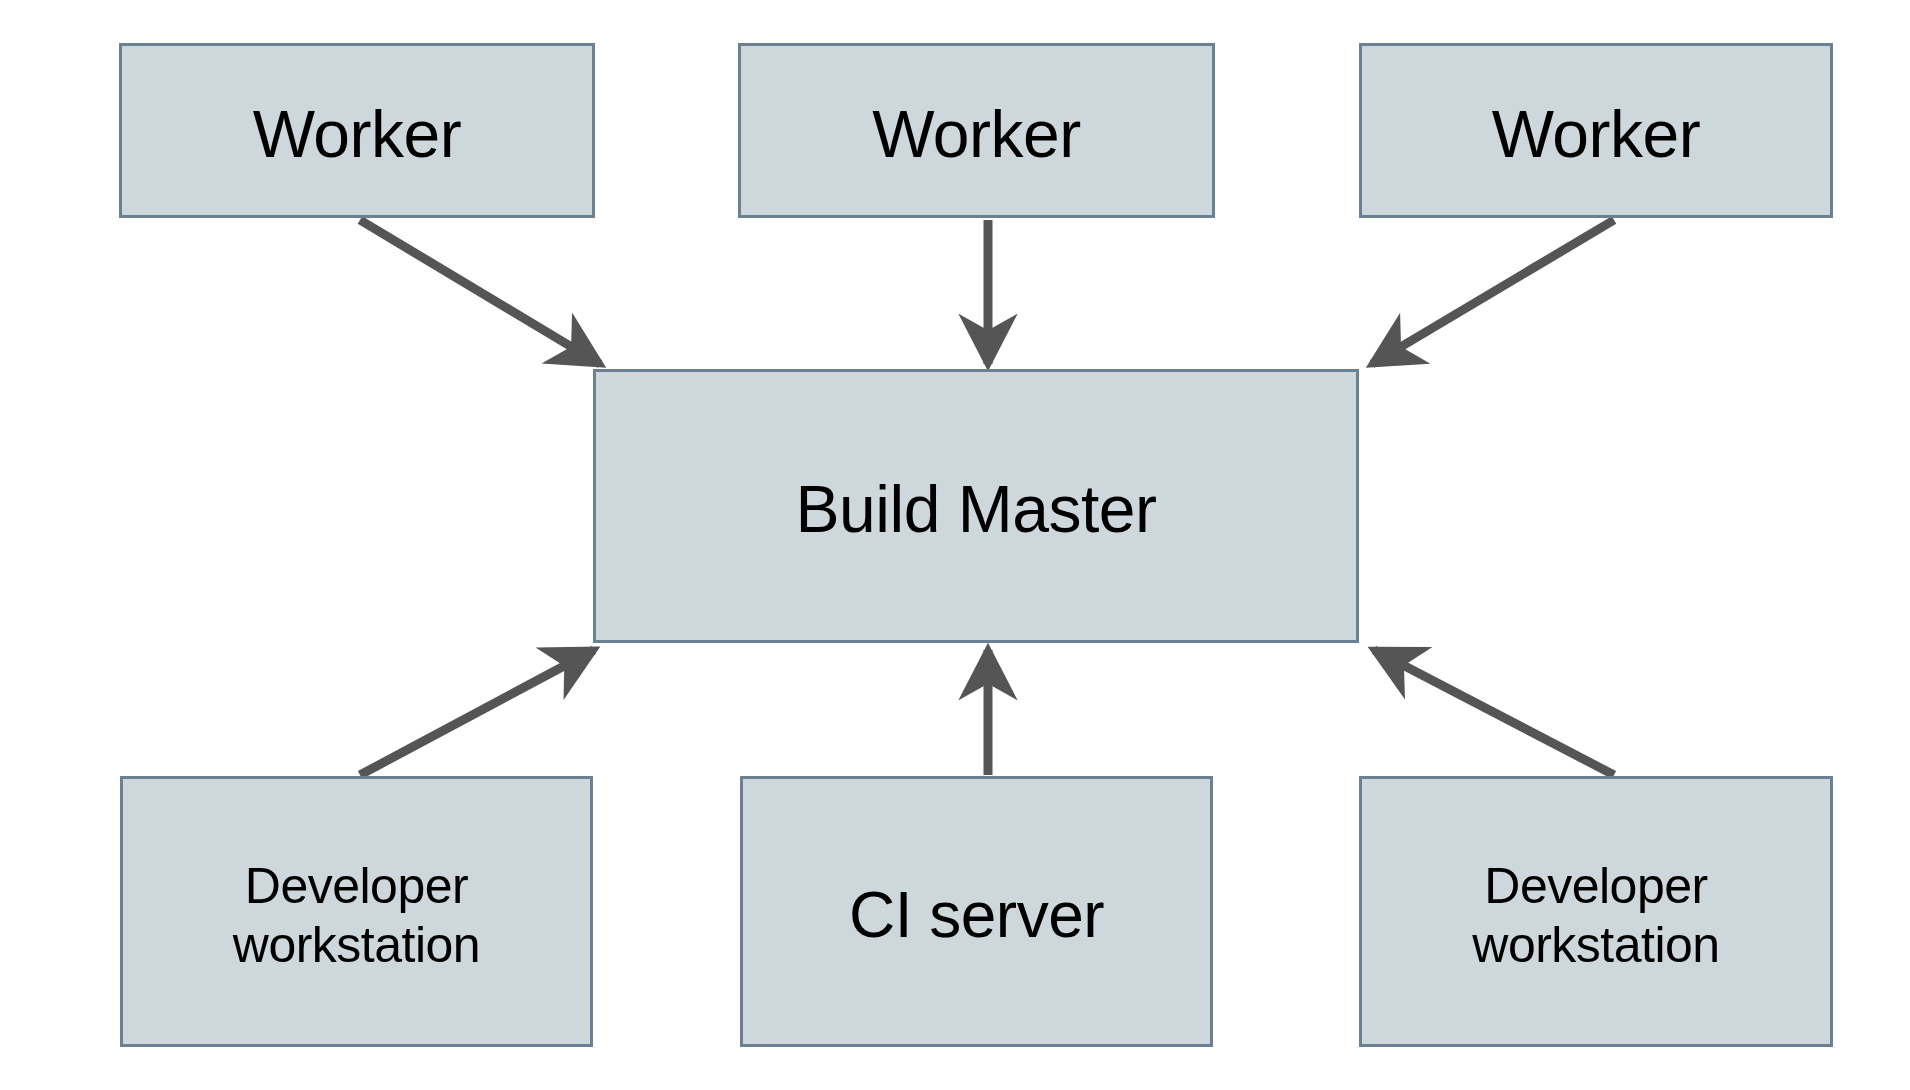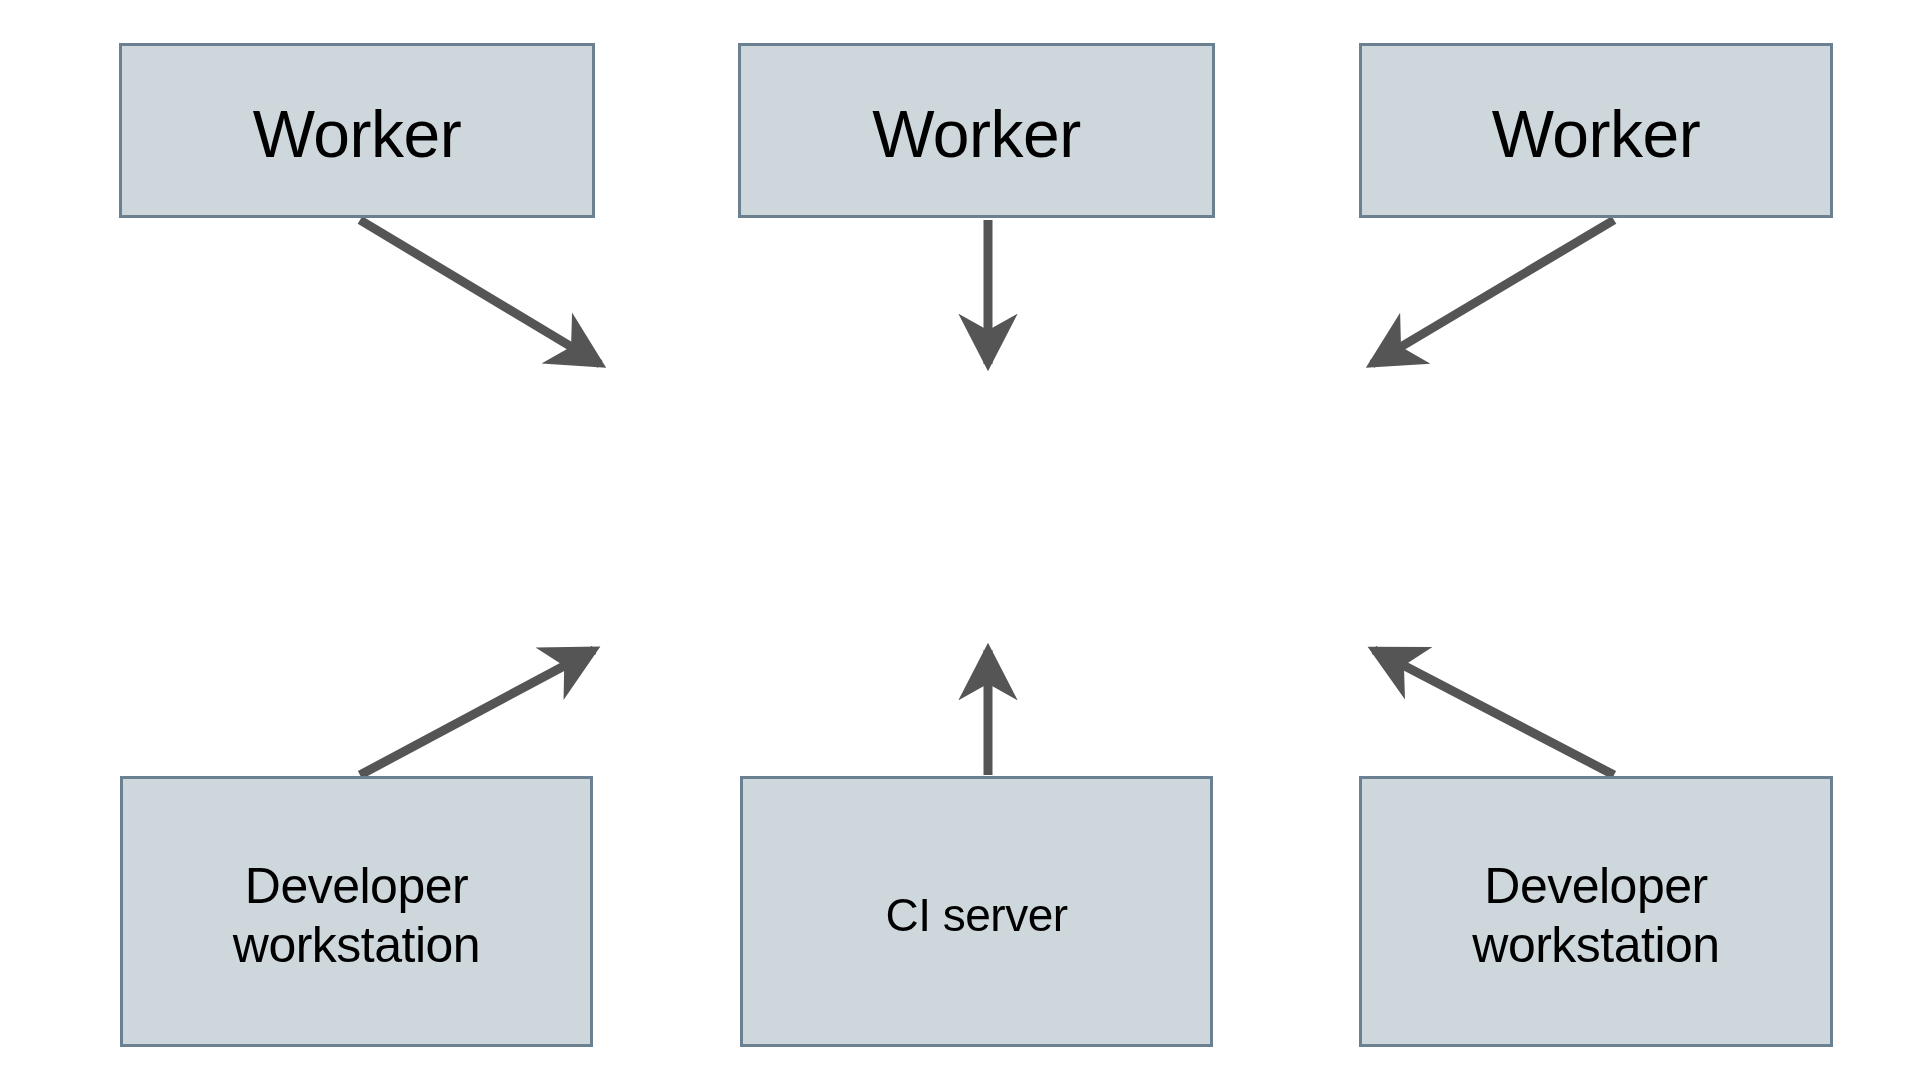--- a/index.html
+++ b/index.html
@@ -53,21 +53,21 @@
   .n-devleft   { left: 120px;  top: 776px; width: 473px; height: 271px; }
   .n-ci        { left: 740px;  top: 776px; width: 473px; height: 271px; }
   .n-devright  { left: 1359px; top: 776px; width: 474px; height: 271px; }
 
   .n-worker1 .node-label,
   .n-worker2 .node-label,
   .n-worker3 .node-label { font-size: 66px; }
   .n-master .node-label  { font-size: 66px; }
   .n-devleft .node-label,
   .n-devright .node-label { font-size: 50px; }
-  .n-ci .node-label      { font-size: 46px; }
+  .n-ci .node-label      { font-size: 64px; }
 </style>
 </head>
 <body>
 
 <div id="canvas">
 
   <svg id="edge-layer" viewBox="0 0 1910 1090">
     <defs>
       <marker id="arrowhead" markerWidth="7" markerHeight="7" refX="5.6" refY="3.5" orient="auto" markerUnits="strokeWidth">
         <path d="M 0 0.2 L 6.4 3.5 L 0 6.8 L 1.85 3.5 Z" fill="#555555"></path>
@@ -92,20 +92,23 @@
   </div>
 
   <div class="node n-worker2">
     <span class="node-label">Worker</span>
   </div>
 
   <div class="node n-worker3">
     <span class="node-label">Worker</span>
   </div>
 
+  <div class="node n-master">
+    <span class="node-label">Build Master</span>
+  </div>
 
   <div class="node n-devleft">
     <span class="node-label">Developer
 workstation</span>
   </div>
 
   <div class="node n-ci">
     <span class="node-label">CI server</span>
   </div>
 

